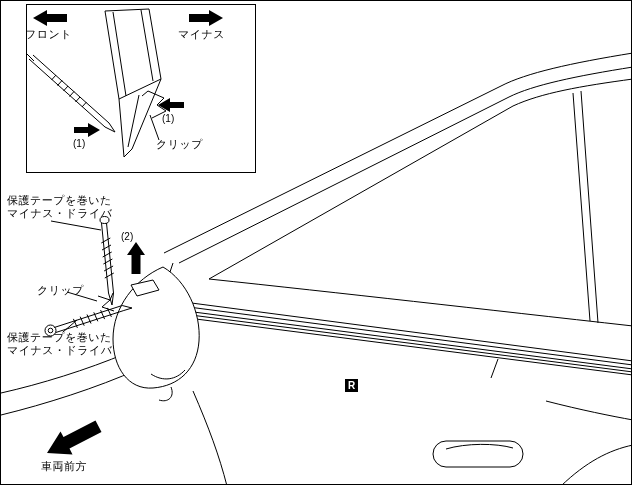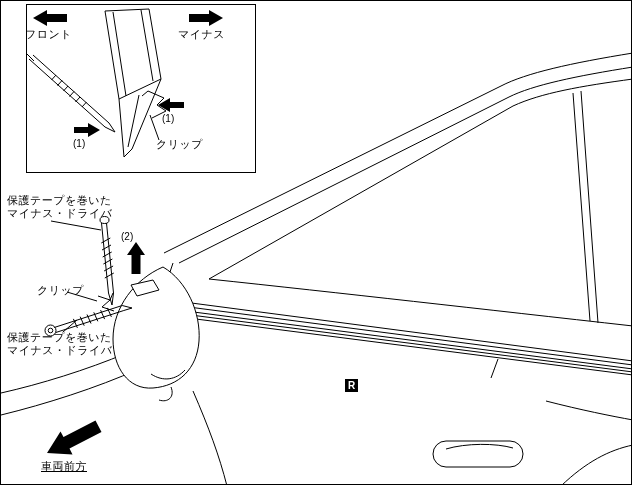--- a/index.html
+++ b/index.html
@@ -164,14 +164,14 @@
 
   <div class="label" style="left:6px; top:193px;">保護テープを巻いた
 マイナス・ドライバ</div>
   <div class="label small" style="left:120px; top:229px;">(2)</div>
   <div class="label" style="left:36px; top:283px;">クリップ</div>
   <div class="label" style="left:6px; top:330px;">保護テープを巻いた
 マイナス・ドライバ</div>
 
   <div class="badge" style="left:344px; top:378px;">R</div>
 
-  <div class="label" style="left:40px; top:459px;text-decoration:underline;">車両前方</div>
+  <div class="label" style="left:40px; top:459px;">車両前方</div>
 </div>
 
 </body></html>

